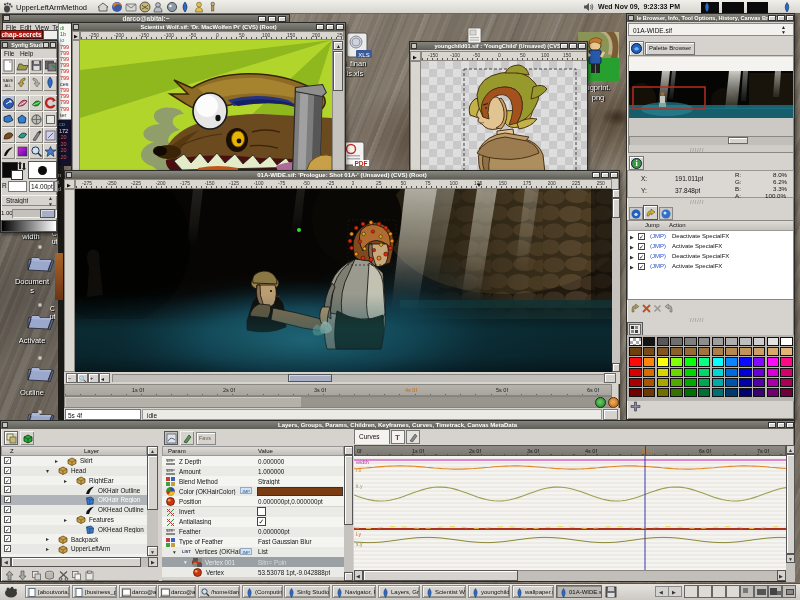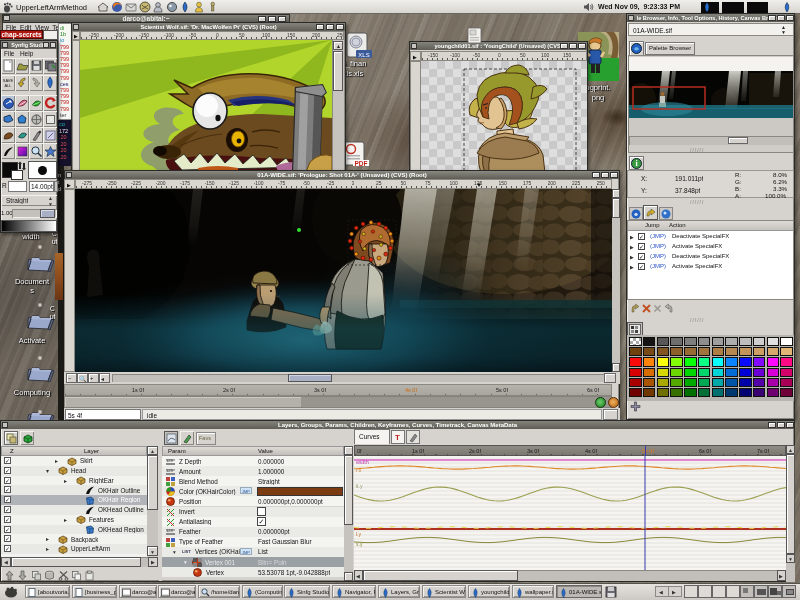--- a/index.html
+++ b/index.html
@@ -32,21 +32,21 @@
     <path d="M6 8 L13 8 L14 10 L26 10 L25.5 12 L5.2 11 Z" fill="#aab6d8"></path>
     <path d="M22 21 L26 10 L28 11 L24 22 Z" fill="#5a6788" stroke="#23252d" stroke-width="0.8"></path>
   </svg>
 <div class="t" style="left:4px;top:336px;width:56px;text-align:center;color:#fff;font-size:7.5px;text-shadow:1px 1px 1px #000,0 0 2px #000;">Activate</div>
 <svg class="a" style="left:26px;top:360px" width="30" height="24" viewBox="0 0 30 24">
     <path d="M2 20 L6 8 L13 8 L14 10 L26 10 L22 21 Z" fill="#9aa8cc" stroke="#2a2c34" stroke-width="0.9"></path>
     <path d="M2 20 L5 10 L3 9 L2 12 Z" fill="#6c7aa2" stroke="#23252d" stroke-width="0.8"></path>
     <path d="M6 8 L13 8 L14 10 L26 10 L25.5 12 L5.2 11 Z" fill="#aab6d8"></path>
     <path d="M22 21 L26 10 L28 11 L24 22 Z" fill="#5a6788" stroke="#23252d" stroke-width="0.8"></path>
   </svg>
-<div class="t" style="left:4px;top:388px;width:56px;text-align:center;color:#fff;font-size:7.5px;text-shadow:1px 1px 1px #000,0 0 2px #000;">Computing</div>
+<div class="t" style="left:4px;top:388px;width:56px;text-align:center;color:#fff;font-size:7.5px;text-shadow:1px 1px 1px #000,0 0 2px #000;">Outline</div>
 <svg class="a" style="left:26px;top:405px" width="30" height="24" viewBox="0 0 30 24">
     <path d="M2 20 L6 8 L13 8 L14 10 L26 10 L22 21 Z" fill="#9aa8cc" stroke="#2a2c34" stroke-width="0.9"></path>
     <path d="M2 20 L5 10 L3 9 L2 12 Z" fill="#6c7aa2" stroke="#23252d" stroke-width="0.8"></path>
     <path d="M6 8 L13 8 L14 10 L26 10 L25.5 12 L5.2 11 Z" fill="#aab6d8"></path>
     <path d="M22 21 L26 10 L28 11 L24 22 Z" fill="#5a6788" stroke="#23252d" stroke-width="0.8"></path>
   </svg>
 <div class="a" style="left:38px;top:245px;width:4px;height:4px;background:radial-gradient(circle,rgba(255,255,255,.9),rgba(255,255,255,0));"></div>
 <div class="a" style="left:38px;top:303px;width:4px;height:4px;background:radial-gradient(circle,rgba(255,255,255,.9),rgba(255,255,255,0));"></div>
 <div class="a" style="left:38px;top:356px;width:4px;height:4px;background:radial-gradient(circle,rgba(255,255,255,.9),rgba(255,255,255,0));"></div>
 <div class="a" style="left:38px;top:410px;width:4px;height:4px;background:radial-gradient(circle,rgba(255,255,255,.9),rgba(255,255,255,0));"></div>

